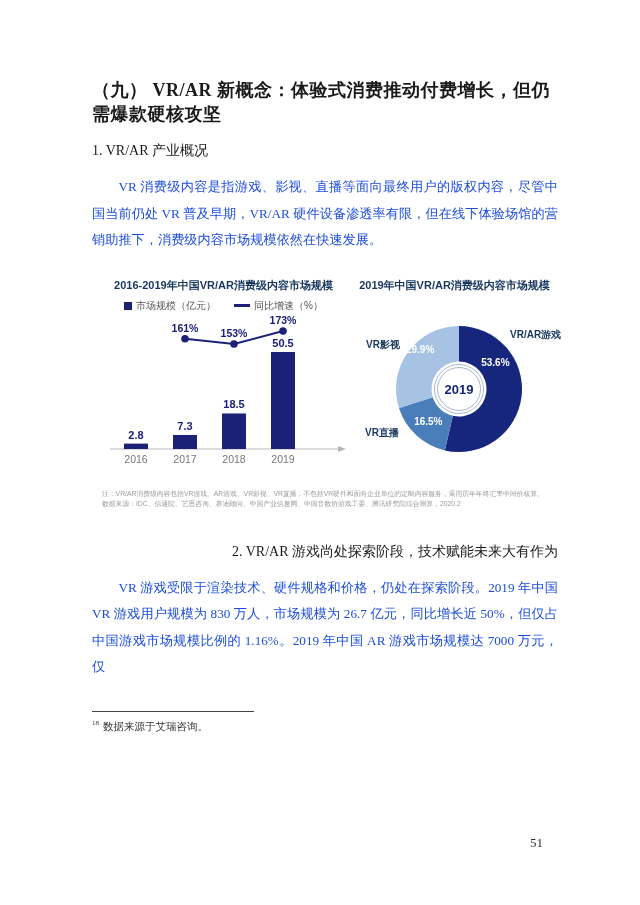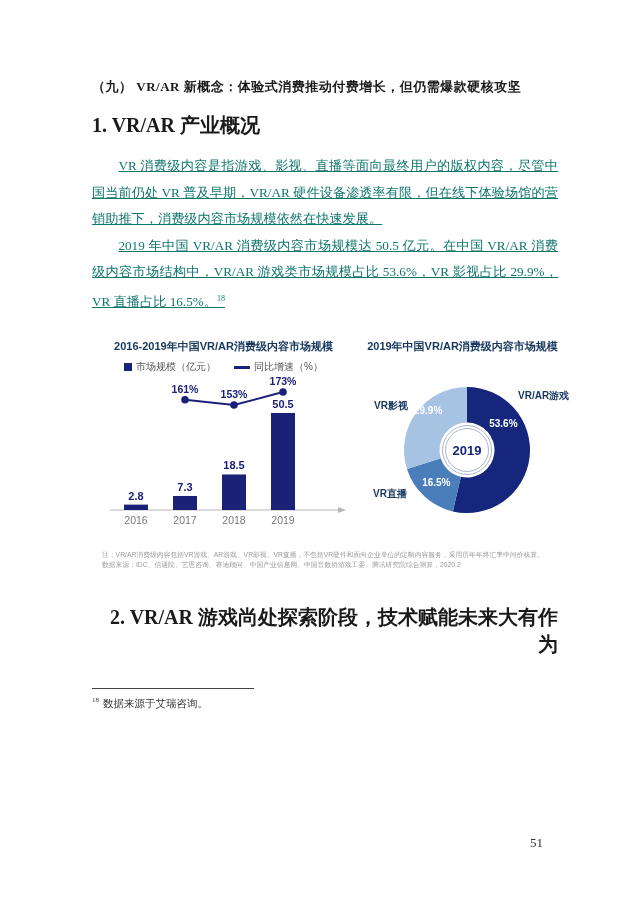--- a/index.html
+++ b/index.html
@@ -2,29 +2,29 @@
 <html><head>
 <meta charset="utf-8">
 <style>
   * { margin:0; padding:0; box-sizing:border-box; }
   html,body { background:#ffffff; }
   .page {
     position:relative; width:640px; height:905px; background:#ffffff;
     font-family:"Liberation Serif","DejaVu Serif",serif; color:#1a1a1a; overflow:hidden;
   }
   .content { position:absolute; left:92px; top:0; width:466px; padding-top:78px; }
-  h1.chapter { font-size:13px; font-weight:bold; letter-spacing:0.5px; margin-bottom:16px; }
-  h2.sect { font-size:20px; font-weight:bold; margin:10px 0 14px 0; }
+  h1.chapter { font-size:18px; font-weight:bold; letter-spacing:0.5px; margin-bottom:16px; }
+  h2.sect { font-size:14px; font-weight:normal; margin:10px 0 14px 0; }
   p.body-para {
-    font-size:13.2px; line-height:26.5px; text-align:justify; text-indent:2em; color:#0f766e;text-decoration:underline;
+    font-size:13.2px; line-height:26.5px; text-align:justify; text-indent:2em; color:#1d4ed8;
   }
   sup.fn-ref { font-size:8px; vertical-align:super; }
   
   .charts-block { margin-top:24px; margin-left:4px; }
-  .charts-row { display:flex;gap:8px; }
+  .charts-row { display:flex; }
   .chart-col-left { width:255px; }
   .chart-col-right { width:207px; margin-left:0; }
   .chart-title {
     font-family:"Liberation Sans","DejaVu Sans",sans-serif;
     font-size:11px; font-weight:bold; color:#17375e; text-align:center; margin-bottom:6px; white-space:nowrap;
   }
   .legend {
     display:flex; justify-content:center; align-items:center; gap:18px;
     font-family:"Liberation Sans","DejaVu Sans",sans-serif; font-size:10px; color:#555; height:14px;
   }
@@ -59,21 +59,20 @@
 
 <div class="page">
   <div class="content">
 
     <h1 class="chapter">（九） VR/AR 新概念：体验式消费推动付费增长，但仍需爆款硬核攻坚</h1>
 
     <h2 class="sect">1. VR/AR 产业概况</h2>
 
     <p class="body-para">VR 消费级内容是指游戏、影视、直播等面向最终用户的版权内容，尽管中国当前仍处 VR 普及早期，VR/AR 硬件设备渗透率有限，但在线下体验场馆的营销助推下，消费级内容市场规模依然在快速发展。</p>
 
-    <p class="body-para"><span>2019 年中国 VR/AR 消费级内容市场规模达 50.5 亿元。在中国 VR/AR 消费级内容市场结构中，VR/AR 游戏类市场规模占比 53.6%，VR 影视占比 29.9%，VR 直播占比 16.5%。</span><sup class="fn-ref">18</sup></p>
 
 
     <div class="charts-block">
       <div class="charts-row">
         <div class="chart-col-left">
           <div class="chart-title">2016-2019年中国VR/AR消费级内容市场规模</div>
           <div class="legend">
               <span class="legend-item">
                 <span class="sw-square" style="background: rgb(28, 33, 120);"></span>
                 <span>市场规模（亿元）</span>
@@ -126,20 +125,21 @@
         </div>
       </div>
       <div class="chart-notes">
         <div>注：VR/AR消费级内容包括VR游戏、AR游戏、VR影视、VR直播，不包括VR硬件和面向企业单位的定制内容服务，采用历年年终汇率中间价核算。</div>
         <div>数据来源：IDC、信通院、艺恩咨询、赛迪顾问、中国产业信息网、中国音数协游戏工委、腾讯研究院综合测算，2020.2</div>
       </div>
     </div>
 
     <h2 class="sect" style="margin-top:34px;text-align:right;">2. VR/AR 游戏尚处探索阶段，技术赋能未来大有作为</h2>
 
+    <p class="body-para">VR 游戏受限于渲染技术、硬件规格和价格，仍处在探索阶段。2019 年中国 VR 游戏用户规模为 830 万人，市场规模为 26.7 亿元，同比增长近 50%，但仅占中国游戏市场规模比例的 1.16%。2019 年中国 AR 游戏市场规模达 7000 万元，仅</p>
 
     <div class="footnote-area">
       <div class="footnote-rule"></div>
       <div class="footnote"><sup>18</sup><span>数据来源于艾瑞咨询。</span></div>
     </div>
 
   </div>
 
   <div class="page-number">51</div>
 

